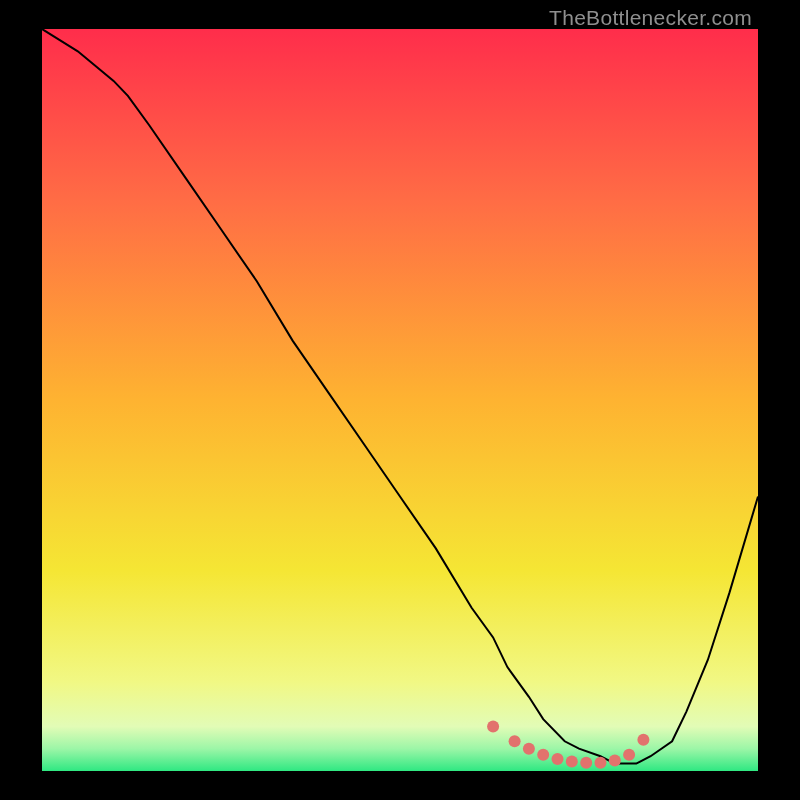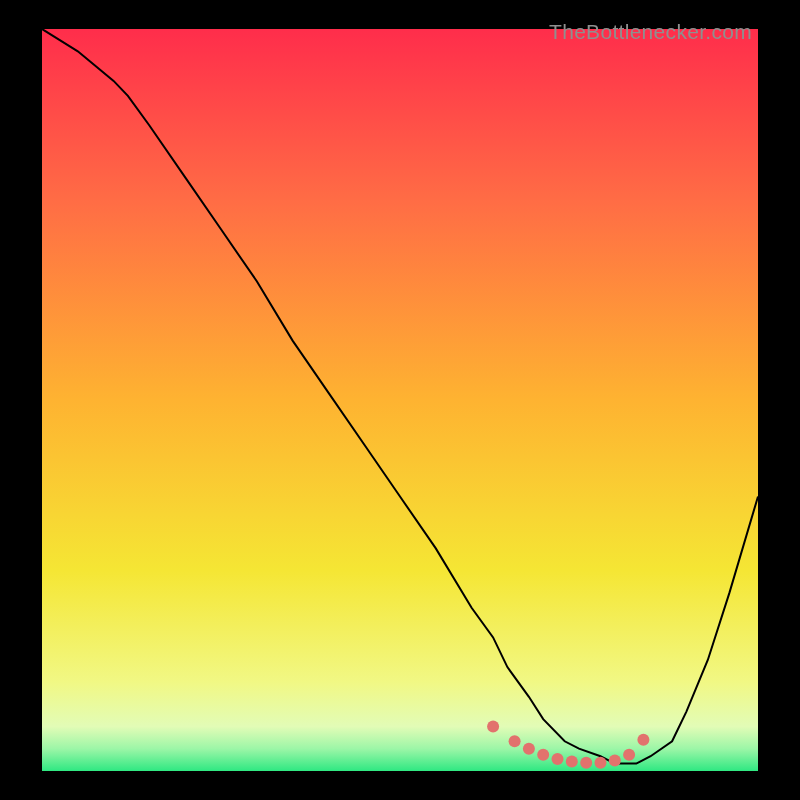--- a/index.html
+++ b/index.html
@@ -14,21 +14,21 @@
   .chart-frame {
     position: absolute;
     left: 42px;
     top: 29px;
     width: 716px;
     height: 742px;
     background: #000;
   }
   .watermark {
     position: absolute;
-    top: 20px;
+    top: 6px;
     right: 48px;
     color: #8f8f8f;
     font-size: 21px;
     font-weight: 400;
     letter-spacing: 0.3px;
     z-index: 20;
     text-align: right;
   }
   svg.plot {
     position: absolute;

